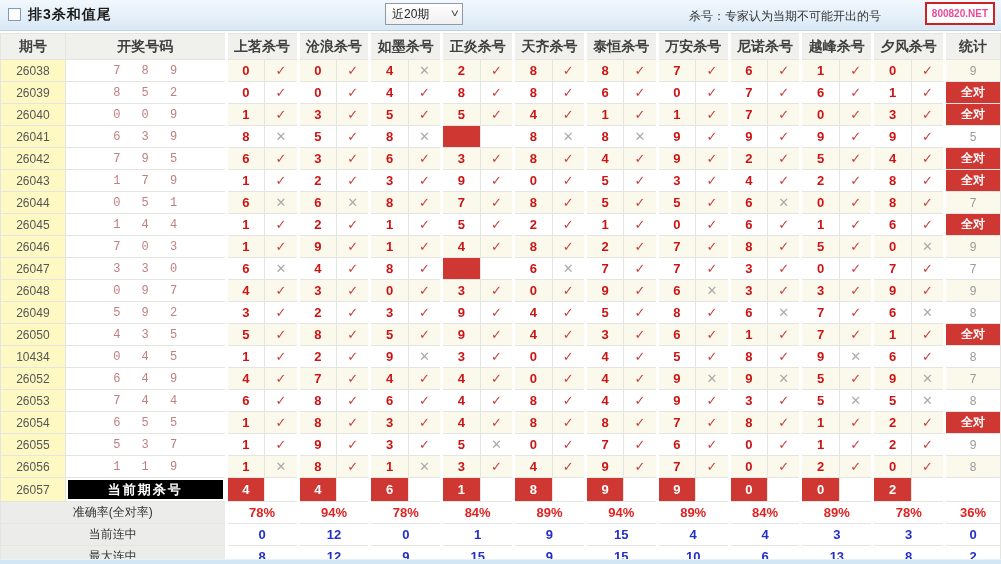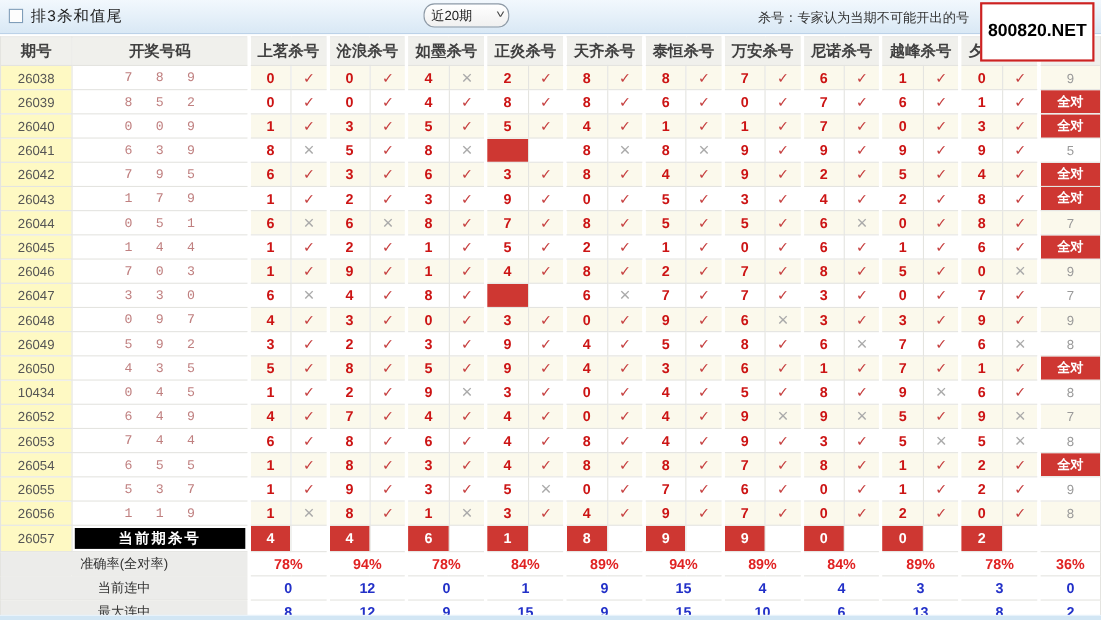--- a/index.html
+++ b/index.html
@@ -15,38 +15,38 @@
     position:relative;height:30px;
     background:linear-gradient(#f2f8fd,#d9e8f5);
     border-bottom:1px solid #bcd2e8;
   }
   .cb{
     position:absolute;left:8px;top:8px;width:11px;height:11px;
     background:#fdfdfd;border:1px solid #7f9db9;display:inline-block;
   }
   .title{
     position:absolute;left:28px;top:6px;
-    font-size:14px;font-weight:normal;color:#1c1c1c;letter-spacing:1px;
+    font-size:14px;font-weight:bold;color:#1c1c1c;letter-spacing:1px;
   }
   .select{
     position:absolute;left:385px;top:3px;width:66px;height:20px;
     background:linear-gradient(#ffffff,#f0f0f0);
-    border:1px solid #8e9aa6;border-radius:10px;
+    border:1px solid #8e9aa6;border-radius:0;
     font-size:12px;color:#222;line-height:20px;padding:0 4px 0 6px;
     display:flex;justify-content:space-between;align-items:center;cursor:default;
   }
   .select .arw{font-size:10px;color:#444;transform:scaleX(1.4);}
   .note{
     position:absolute;right:120px;top:8px;font-size:12px;color:#333;
     white-space:nowrap;
   }
   .site{
     position:absolute;right:6px;top:2px;z-index:3;
-    background:#fff;border:2px solid #cc2222;color:#000000;
-    font-size:16px;font-weight:bold;padding:16px 5px;letter-spacing:0px;
+    background:#fff;border:2px solid #cc2222;color:#ec4899;
+    font-size:10px;font-weight:bold;padding:4px 5px;letter-spacing:0px;
   }
 
   
   table{
     border-collapse:collapse;table-layout:fixed;width:1001px;margin-top:2px;
     font-family:"Liberation Sans","DejaVu Sans",sans-serif;
   }
   th,td{
     border:1px solid #e4e4e0;text-align:center;vertical-align:middle;
     padding:0;overflow:hidden;white-space:nowrap;

